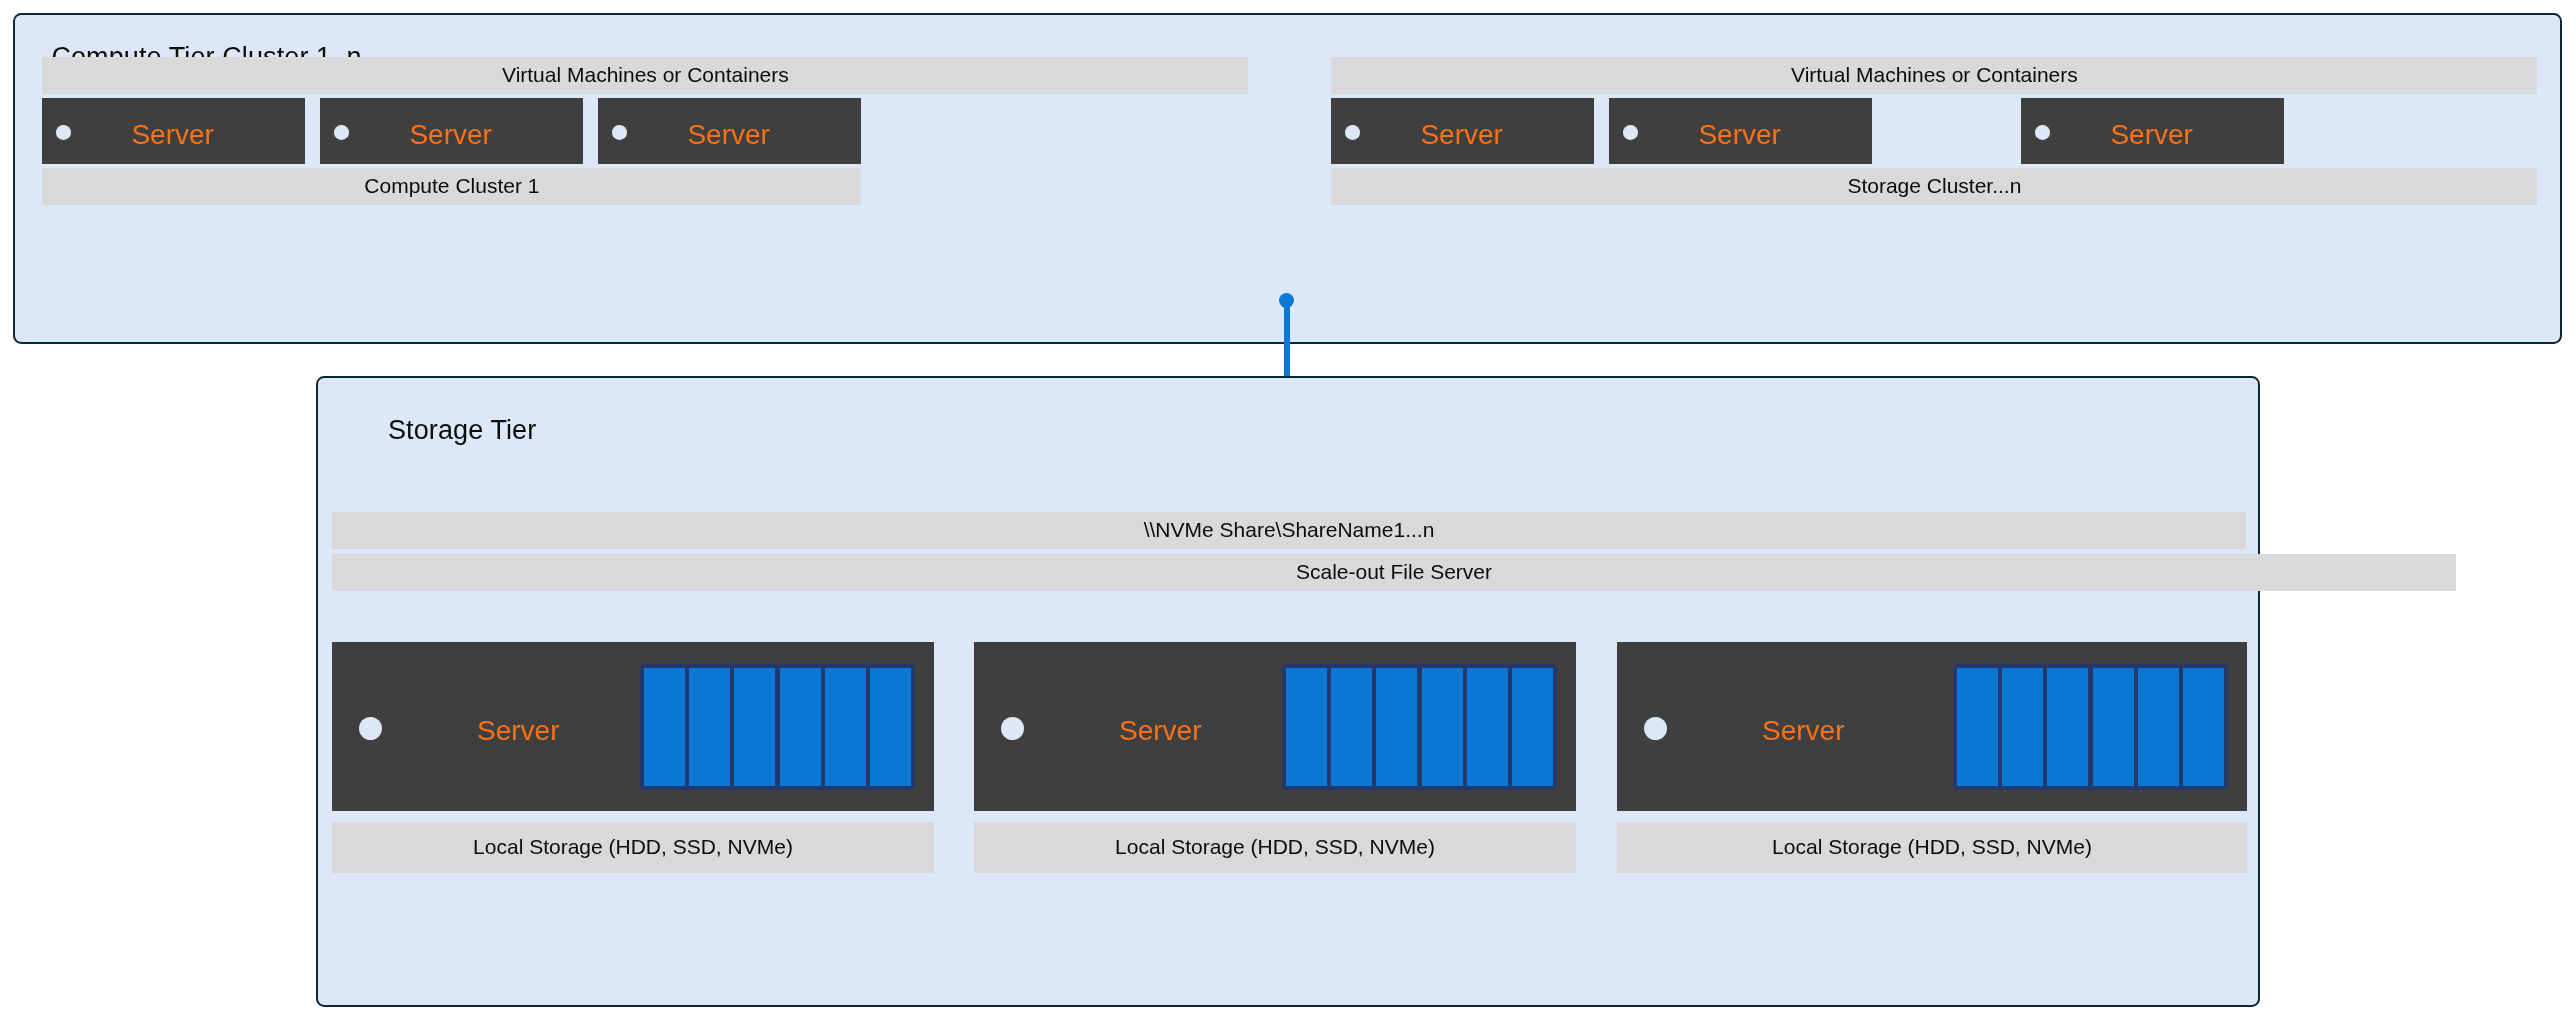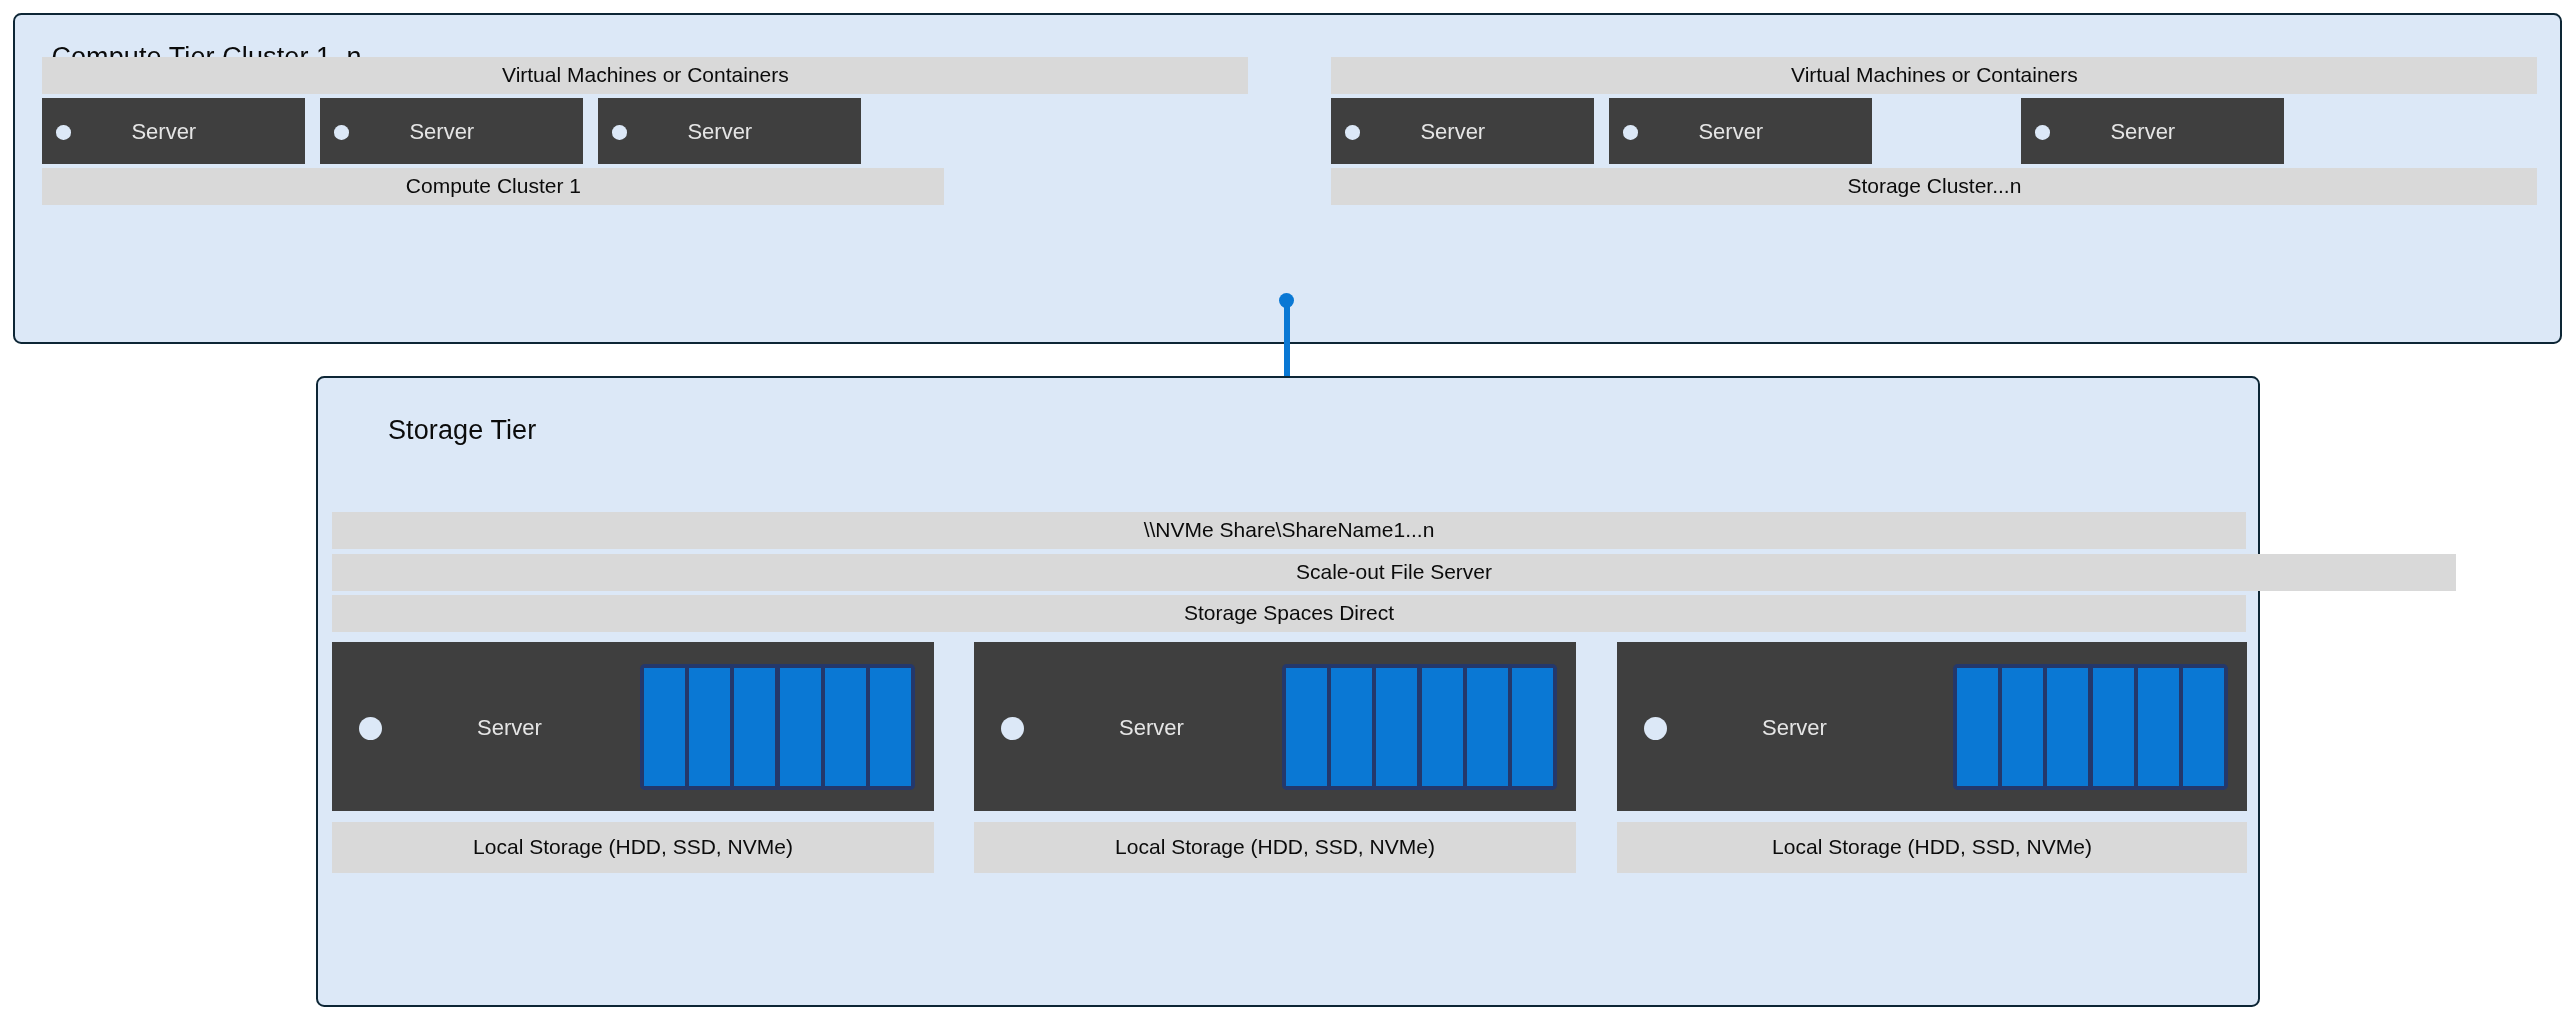--- a/index.html
+++ b/index.html
@@ -60,22 +60,22 @@
     background: #3f3f3f;
     box-sizing: border-box;
   }
   .server-led {
     position: absolute;
     background: #dce8f7;
     border-radius: 50%;
   }
   .server-label {
     position: absolute;
-    color: #e5e5e5;
-    font-size: 22px;
+    color: #f97316;
+    font-size: 28px;
     white-space: nowrap;
   }
 
   
   .disk-array {
     position: absolute;
     background: #24386b;
     border-radius: 4.7px;
     display: flex;
     gap: 4.1px;
@@ -119,21 +119,21 @@
     <div class="server-card" style="left:305px; top:83px; width:263px; height:66px;">
       <div class="server-led" style="left:14px; top:27px; width:14.6px; height:14.6px;"></div>
       <div class="server-label" style="left:89px; top:21px;">Server</div>
     </div>
 
     <div class="server-card" style="left:583px; top:83px; width:263px; height:66px;">
       <div class="server-led" style="left:14px; top:27px; width:14.6px; height:14.6px;"></div>
       <div class="server-label" style="left:89px; top:21px;">Server</div>
     </div>
 
-    <div class="gray-bar" style="left:27px; top:153px; width:902px; height:37px;">Compute Cluster 1</div>
+    <div class="gray-bar" style="left:27px; top:153px; width:819px; height:37px;">Compute Cluster 1</div>
 
     <div class="gray-bar" style="left:1316px; top:42px; width:1206px; height:37px;">Virtual Machines or Containers</div>
 
     <div class="server-card" style="left:1316px; top:83px; width:263px; height:66px;">
       <div class="server-led" style="left:14px; top:27px; width:14.6px; height:14.6px;"></div>
       <div class="server-label" style="left:89px; top:21px;">Server</div>
     </div>
 
     <div class="server-card" style="left:1594px; top:83px; width:263px; height:66px;">
       <div class="server-led" style="left:14px; top:27px; width:14.6px; height:14.6px;"></div>
@@ -156,21 +156,20 @@
     <svg width="104" height="63" viewBox="0 0 178 108" xmlns="http://www.w3.org/2000/svg">
       <path d="M6 14 A8 8 0 0 1 14 6 L68 6 L86 24 L164 24 A8 8 0 0 1 172 32 L172 94 A8 8 0 0 1 164 102 L14 102 A8 8 0 0 1 6 94 Z" fill="#0a78d4"></path>
     </svg>
   </div>
 
   <div class="tier-panel" id="storage-tier">
     <div class="tier-title" id="storage-title">Storage Tier</div>
 
     <div class="gray-bar" style="left:14px; top:134px; width:1914px; height:37px;">\\NVMe Share\ShareName1...n</div>
     <div class="gray-bar" style="left:14px; top:176px; width:2124px; height:37px;">Scale-out File Server</div>
-    <div class="gray-bar" style="left:14px; top:217px; width:1914px; height:37px;">Storage Spaces Direct</div>
 
     <div class="server-card" style="left:14px; top:264px; width:602px; height:169px;">
       <div class="server-led" style="left:27px; top:75px; width:23px; height:23px;"></div>
       <div class="server-label" style="left:145px; top:73px;">Server</div>
       <div class="disk-array" style="left:308px; top:21.6px; width:275px; height:126px;">
         <div class="disk"></div>
         <div class="disk"></div>
         <div class="disk"></div>
         <div class="disk"></div>
         <div class="disk"></div>

